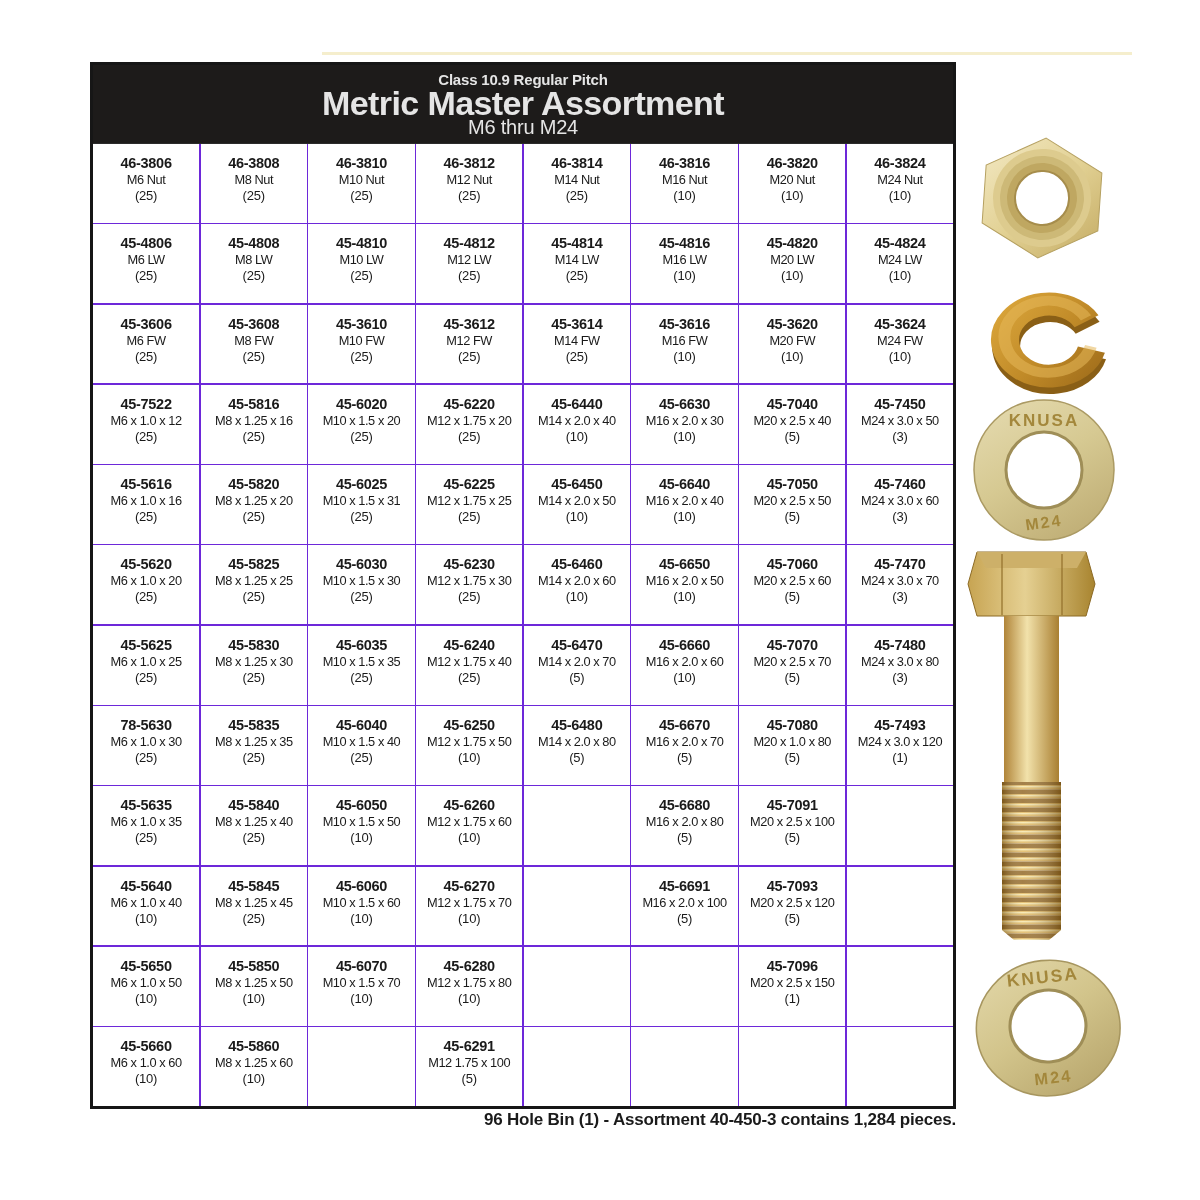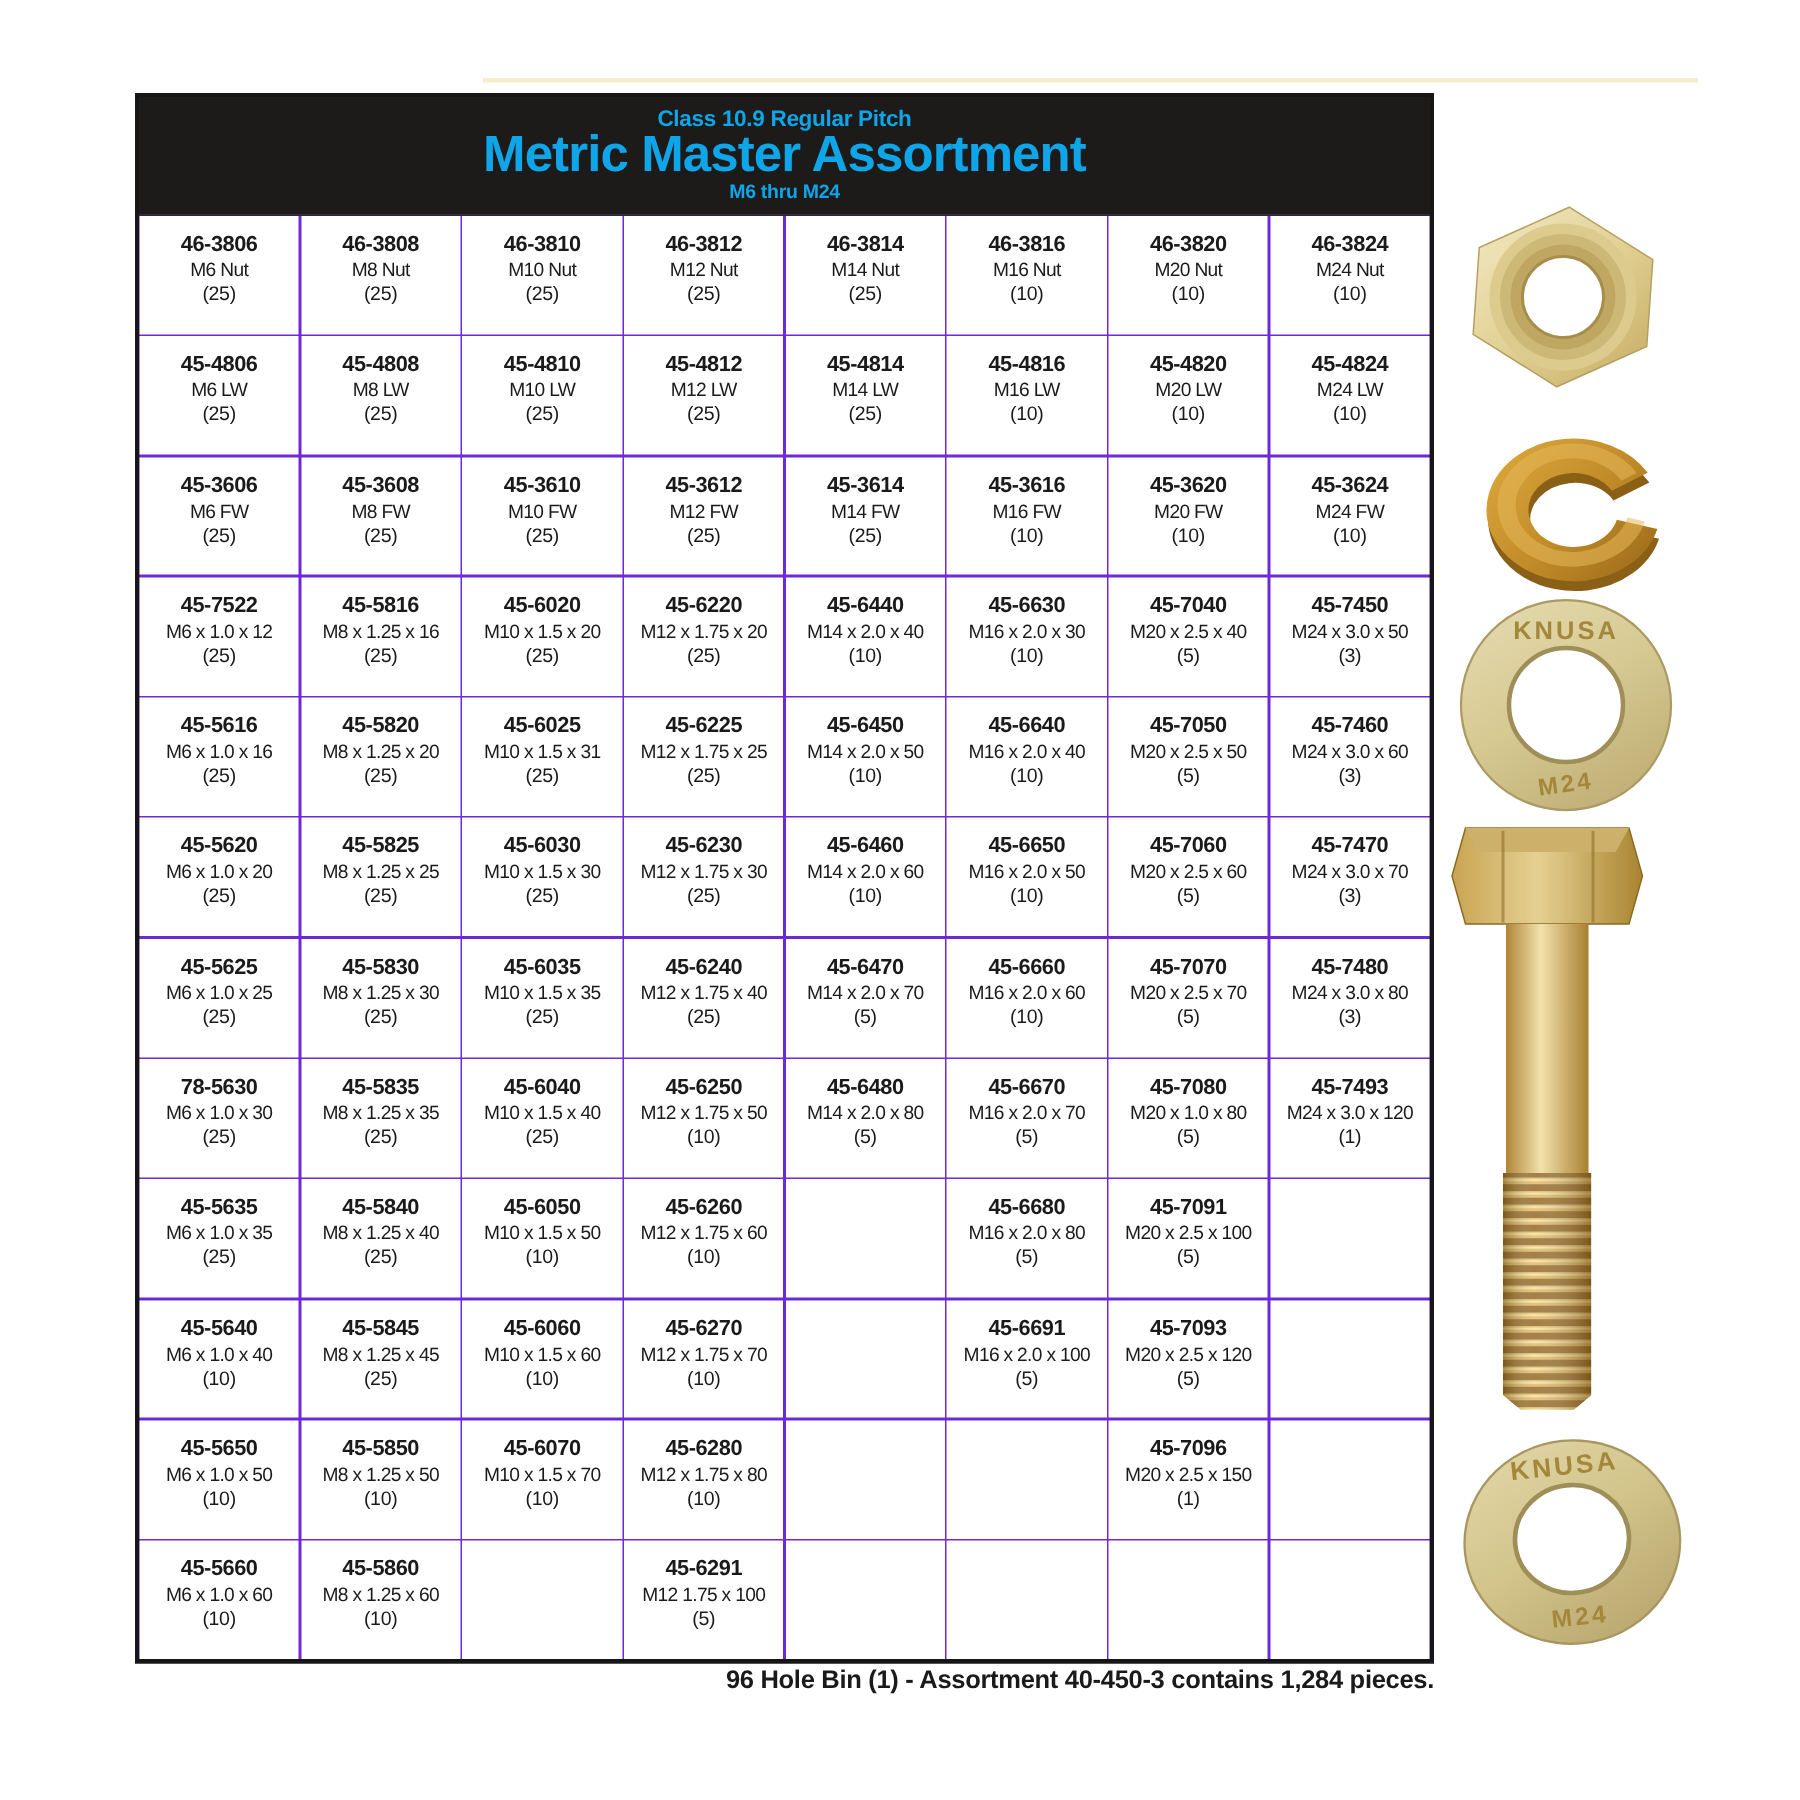--- a/index.html
+++ b/index.html
@@ -1,24 +1,24 @@
 <!DOCTYPE html>
 <html><head>
 <meta charset="utf-8">
 <style>
   html,body{margin:0;padding:0;background:#ffffff;}
   #canvas{position:relative;width:1200px;height:1200px;background:#ffffff;overflow:hidden;
           font-family:"Liberation Sans", sans-serif;color:#1a1a1a;}
   .top-accent{position:absolute;left:322px;top:52px;width:810px;height:3px;background:#f5eecd;}
   .table-outer{position:absolute;left:90px;top:62px;width:866px;box-sizing:border-box;
                border:3px solid #161616;background:#2b2b2b;}
-  .table-header{background:#1d1b1a;color:#0ea5e9;text-align:center;padding:6px 0 7px 0;}
+  .table-header{background:#1d1b1a;color:#e5e5e5;text-align:center;padding:6px 0 7px 0;}
   .table-header .hl1{font-size:15px;font-weight:bold;letter-spacing:-0.2px;line-height:17px;}
   .table-header .hl2{font-size:34px;font-weight:bold;letter-spacing:-0.6px;line-height:31px;}
-  .table-header .hl3{font-size:13px;font-weight:bold;letter-spacing:-0.2px;line-height:17px;}
+  .table-header .hl3{font-size:20px;font-weight:normal;letter-spacing:-0.2px;line-height:17px;}
   .grid{display:grid;grid-template-columns:repeat(8,1fr);grid-auto-rows:78.8px;gap:1.5px;
         background:#6d28d9;border-top:1.5px solid #2b2b2b;}
   .cell{background:#ffffff;text-align:center;padding-top:11px;box-sizing:border-box;overflow:hidden;}
   .cell .part{font-weight:bold;font-size:14.5px;letter-spacing:-0.3px;line-height:17px;}
   .cell .desc{font-size:12.8px;letter-spacing:-0.45px;line-height:16px;white-space:nowrap;}
   .cell .qty{font-size:13px;letter-spacing:-0.2px;line-height:16px;}
   .footer-caption{position:absolute;left:90px;top:1110px;width:866px;text-align:right;
                   font-size:17px;font-weight:bold;letter-spacing:-0.2px;}
   .photo{position:absolute;}
 </style>

